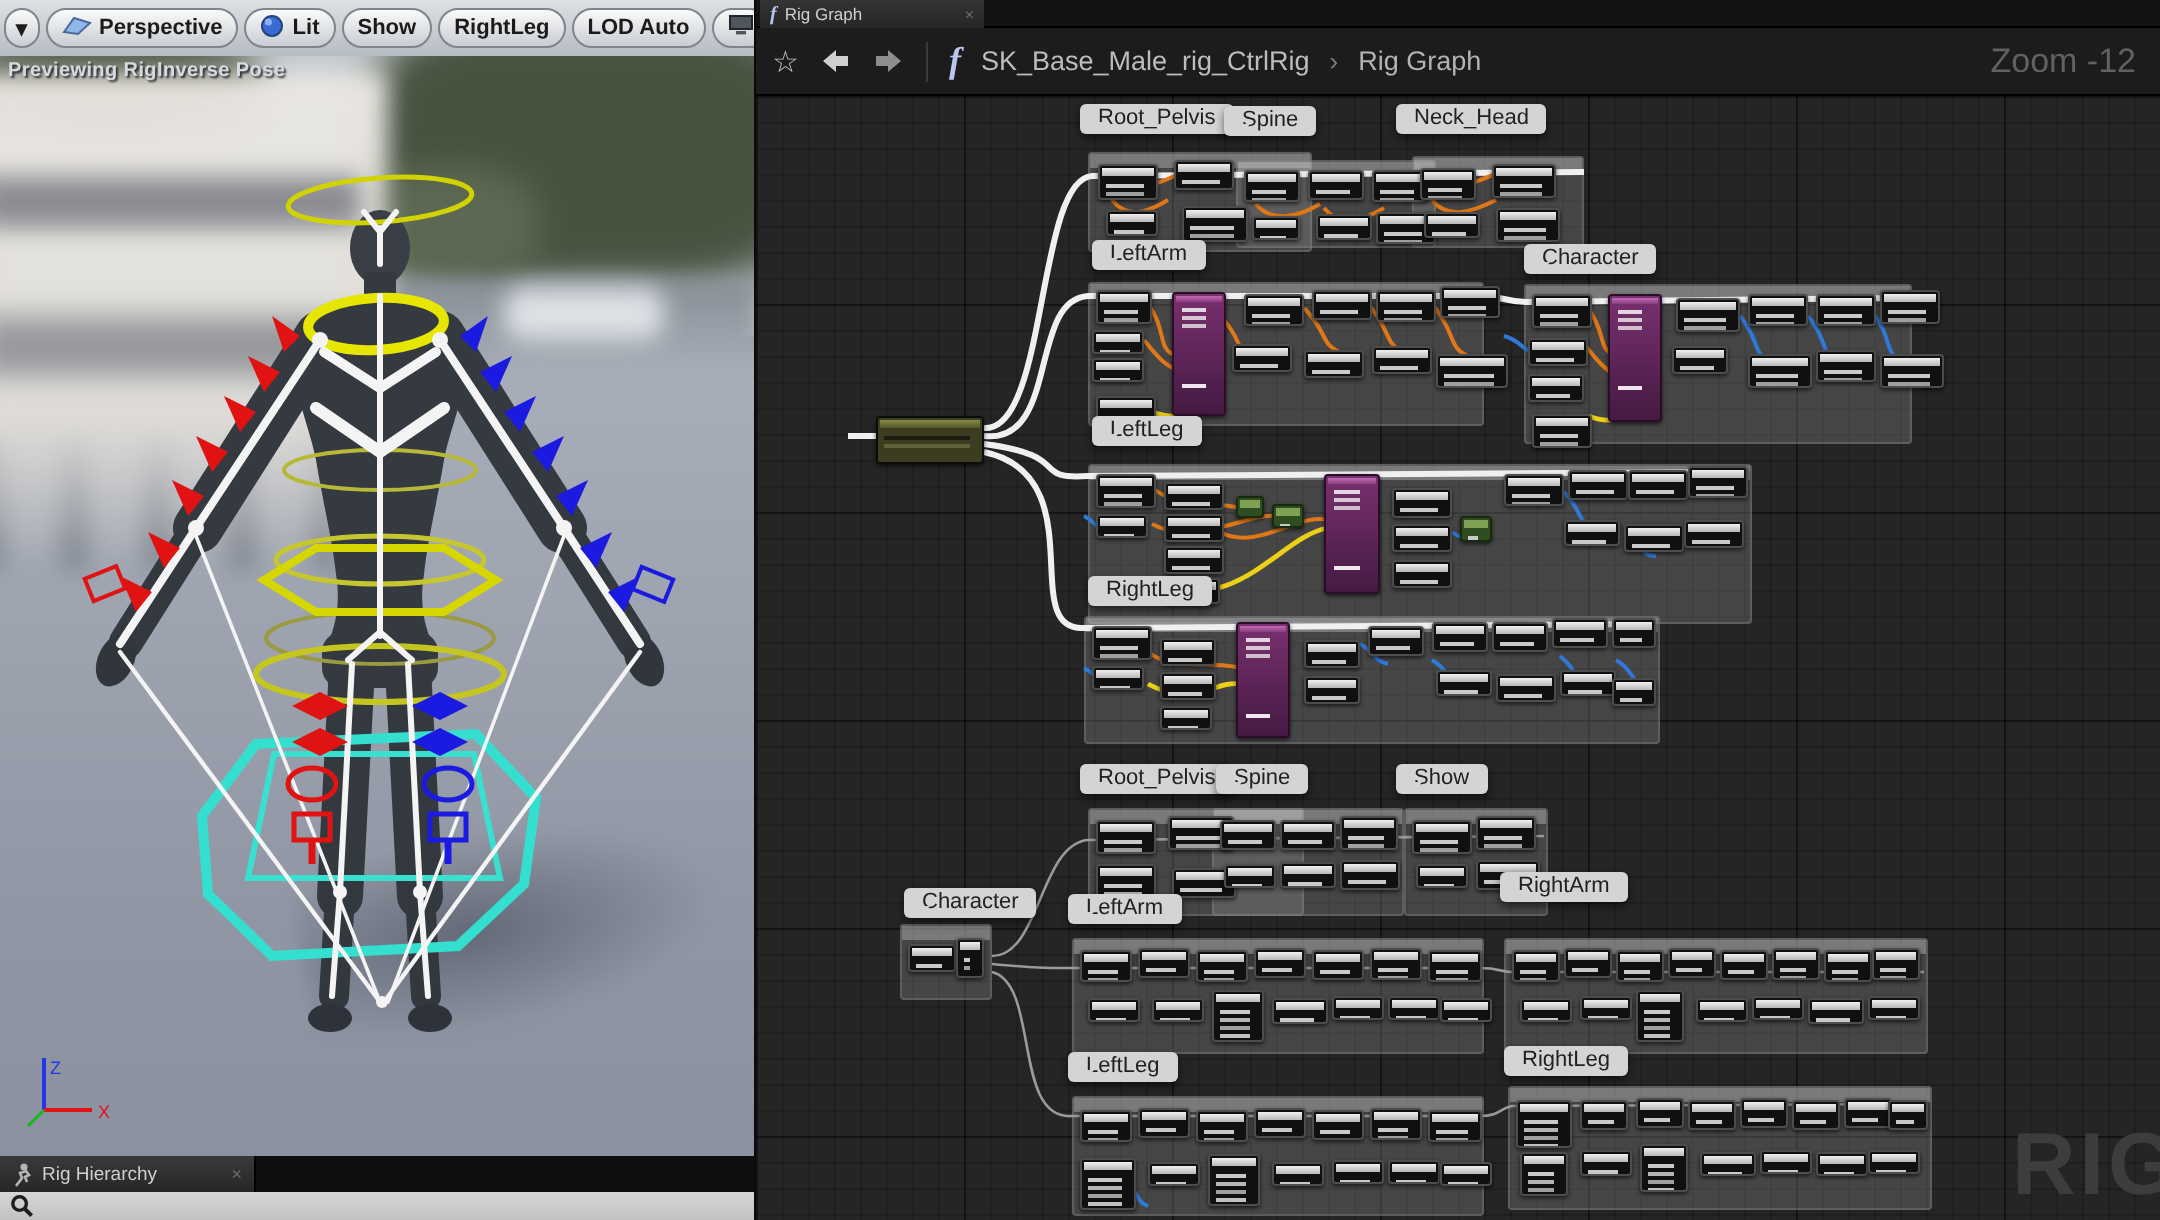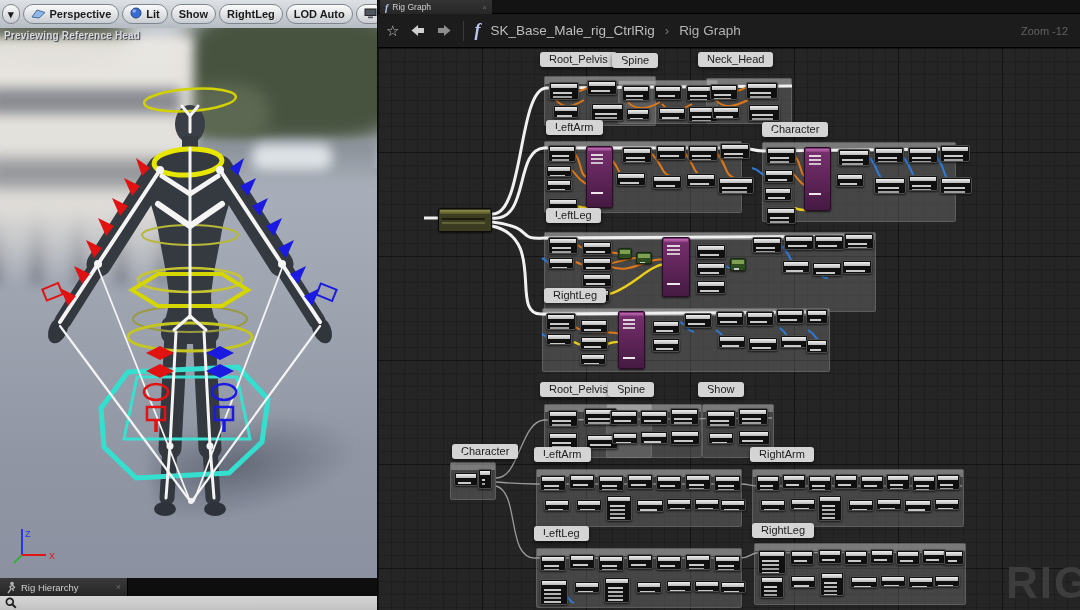--- a/index.html
+++ b/index.html
@@ -31,21 +31,21 @@
   #g-tabbar{position:absolute;left:0;top:0;width:702px;height:14px;background:#131313;border-bottom:1px solid #000;}
   #g-tab{position:absolute;left:2px;top:0;width:112px;height:14px;background:linear-gradient(#343434,#262626);display:flex;align-items:center;gap:4px;padding:0 5px;}
   #g-tab .lbl{font-size:8.5px;color:#cfcfcf;}
   #g-tab .x{margin-left:auto;color:#6a6a6a;font-size:8px;}
   .f-glyph{font-family:"Liberation Serif",serif;font-style:italic;font-weight:bold;color:#b9c6ee;}
   #g-crumb{position:absolute;left:0;top:14px;width:702px;height:34px;background:#1c1c1c;border-bottom:1px solid #000;display:flex;align-items:center;gap:10px;padding:0 8px;}
   #g-crumb .sep{width:1px;height:20px;background:#3a3a3a;}
   #crumb-title{font-size:13.5px;color:#bdbdbd;}
   #crumb-gt{font-size:13px;color:#7a7a7a;}
   #crumb-leaf{font-size:13.5px;color:#b3b3b3;}
-  #zoom-label{margin-left:auto;font-size:11px;color:#616161;padding-right:4px;}
+  #zoom-label{margin-left:auto;font-size:17px;color:#616161;padding-right:4px;}
   #star{font-size:15px;color:#c0c0c0;}
 
   #g-canvas{position:absolute;left:0;top:48px;width:702px;height:562px;overflow:hidden;cursor:grab;
     background-color:#252525;
     background-image:
       linear-gradient(rgba(0,0,0,.40) 1px,transparent 1px),
       linear-gradient(90deg,rgba(0,0,0,.40) 1px,transparent 1px),
       linear-gradient(rgba(0,0,0,.16) 1px,transparent 1px),
       linear-gradient(90deg,rgba(0,0,0,.16) 1px,transparent 1px);
     background-size:104px 104px,104px 104px,13px 13px,13px 13px;}
@@ -229,21 +229,21 @@
       </svg>
 
       <svg id="axis-gizmo" width="54" height="46">
         <path d="M14,4 L14,30" stroke="#2436e8" stroke-width="2"></path>
         <text x="17" y="12" font-size="9" fill="#2436e8">Z</text>
         <path d="M14,30 L38,30" stroke="#e01414" stroke-width="2"></path>
         <text x="41" y="34" font-size="9" fill="#e01414">X</text>
         <path d="M14,30 L6,38" stroke="#18b818" stroke-width="1.5"></path>
       </svg>
 
-      <div id="vp-overlay-text">Previewing Reference Head</div>
+      <div id="vp-overlay-text">Previewing RigInverse Pose</div>
     </div>
 
     <div id="hier-bar">
       <div id="hier-tab">
         <svg width="10" height="13">
             <circle cx="6" cy="2.5" r="1.8" fill="#b5b5b5"></circle>
             <path d="M2,12 L5,8 L4,5.5 L7,4.5 L8.5,6.5 L6.5,7.5 L7.5,10" stroke="#b5b5b5" fill="none" stroke-width="1.3"></path>
           </svg>
         <span class="lbl">Rig Hierarchy</span>
         <span class="x">×</span>
@@ -459,21 +459,21 @@
           <div class="gnode" style="left: 278px; top: 427px; width: 26px; height: 15px;"></div>
           <div class="gnode" style="left: 307px; top: 426px; width: 26px; height: 16px;"></div>
           <div class="gnode" style="left: 336px; top: 427px; width: 27px; height: 16px;"></div>
           <div class="gnode" style="left: 166px; top: 451px; width: 26px; height: 12px;"></div>
           <div class="gnode" style="left: 198px; top: 451px; width: 26px; height: 12px;"></div>
           <div class="gnode t" style="left: 228px; top: 447px; width: 26px; height: 26px;"></div>
           <div class="gnode" style="left: 258px; top: 451px; width: 28px; height: 13px;"></div>
           <div class="gnode" style="left: 288px; top: 450px; width: 26px; height: 12px;"></div>
           <div class="gnode" style="left: 316px; top: 450px; width: 26px; height: 12px;"></div>
           <div class="gnode" style="left: 342px; top: 451px; width: 26px; height: 12px;"></div>
-          <div class="gbubble" style="left: 372px; top: 399px;">RightArm</div>
+          <div class="gbubble" style="left: 372px; top: 388px;">RightArm</div>
           <div class="gnode" style="left: 378px; top: 427px; width: 24px; height: 16px;"></div>
           <div class="gnode" style="left: 404px; top: 426px; width: 24px; height: 15px;"></div>
           <div class="gnode" style="left: 430px; top: 427px; width: 24px; height: 16px;"></div>
           <div class="gnode" style="left: 456px; top: 426px; width: 24px; height: 15px;"></div>
           <div class="gnode" style="left: 482px; top: 427px; width: 24px; height: 15px;"></div>
           <div class="gnode" style="left: 508px; top: 426px; width: 24px; height: 16px;"></div>
           <div class="gnode" style="left: 534px; top: 427px; width: 24px; height: 16px;"></div>
           <div class="gnode" style="left: 558px; top: 426px; width: 24px; height: 16px;"></div>
           <div class="gnode" style="left: 382px; top: 451px; width: 26px; height: 12px;"></div>
           <div class="gnode" style="left: 412px; top: 450px; width: 26px; height: 12px;"></div>

